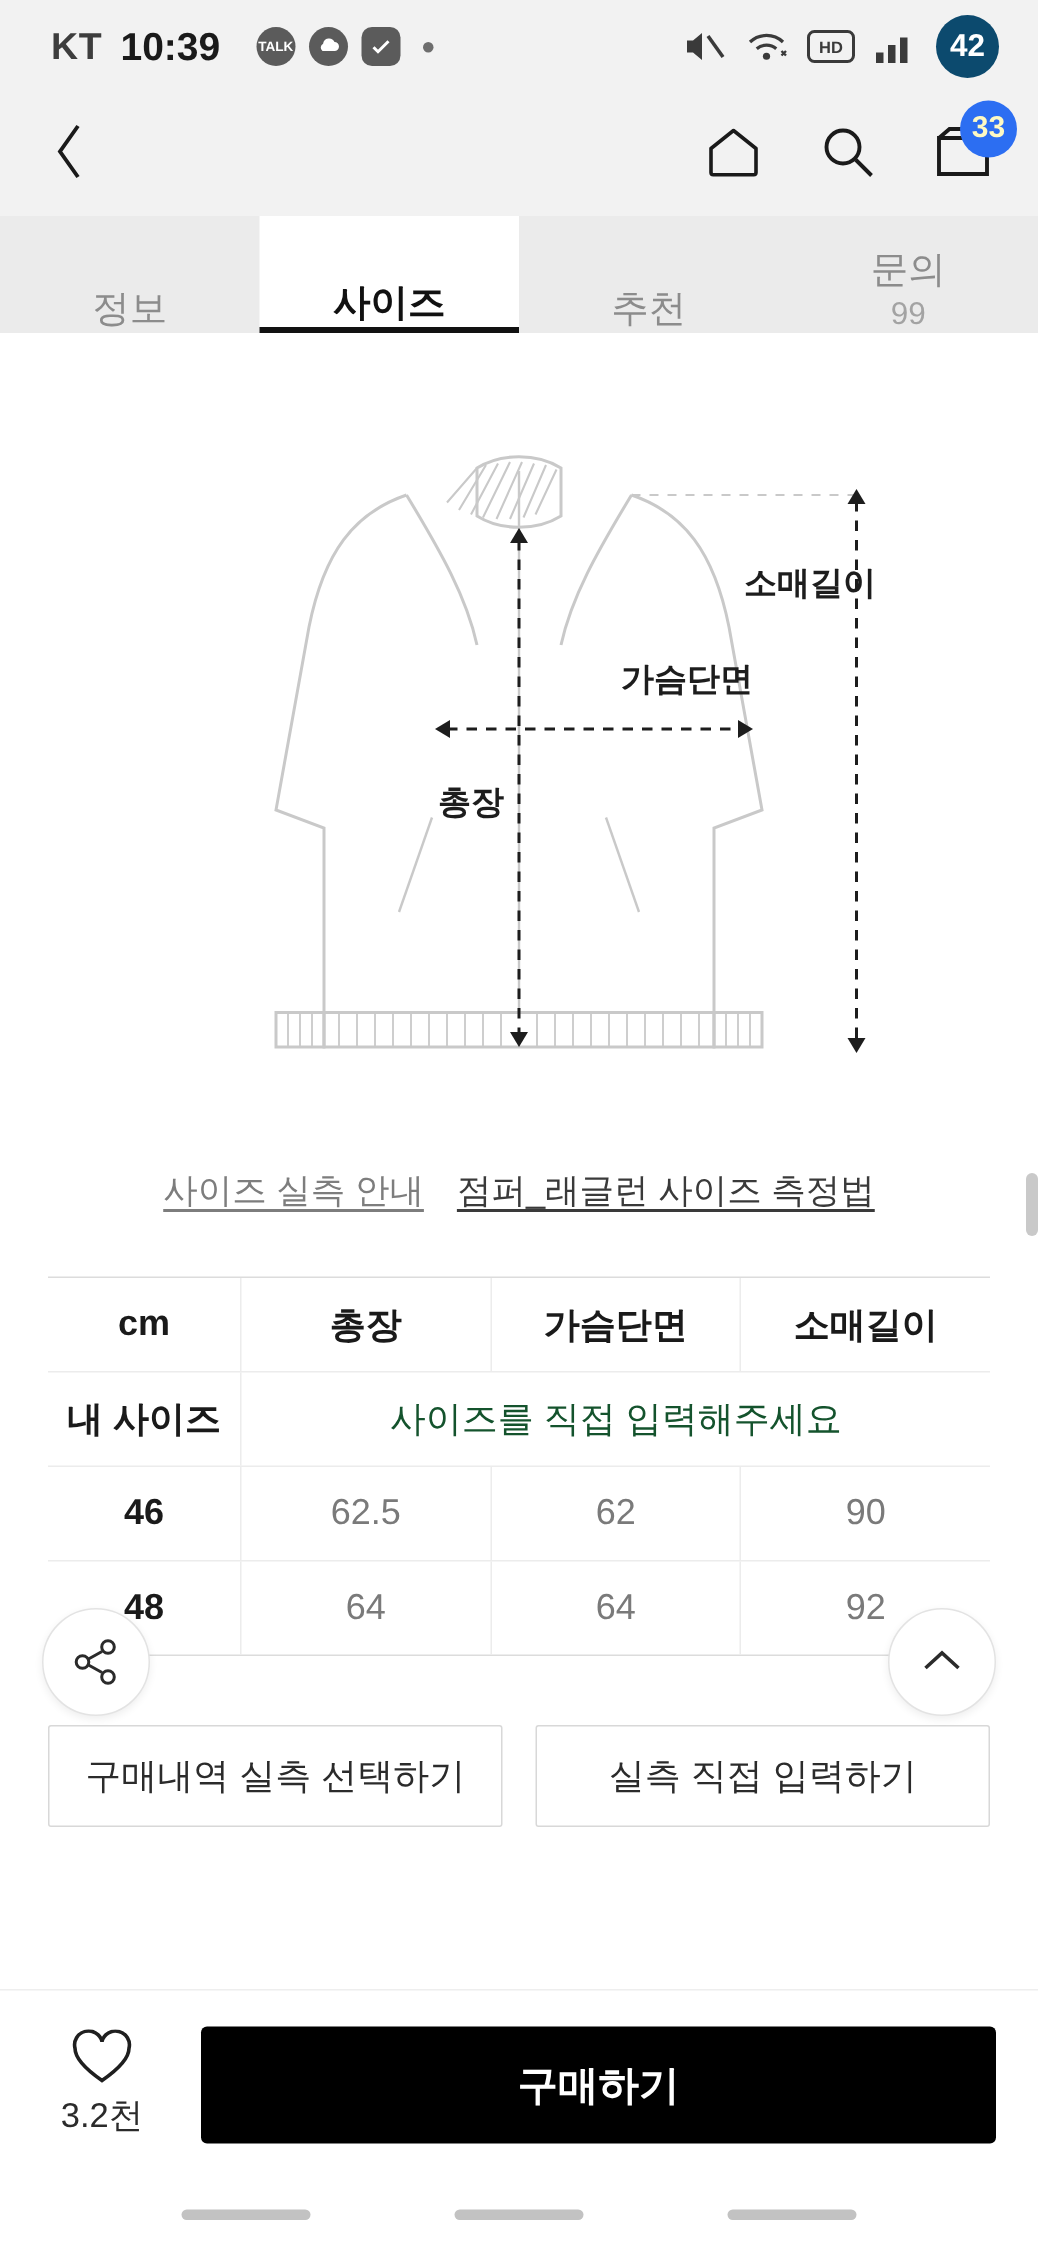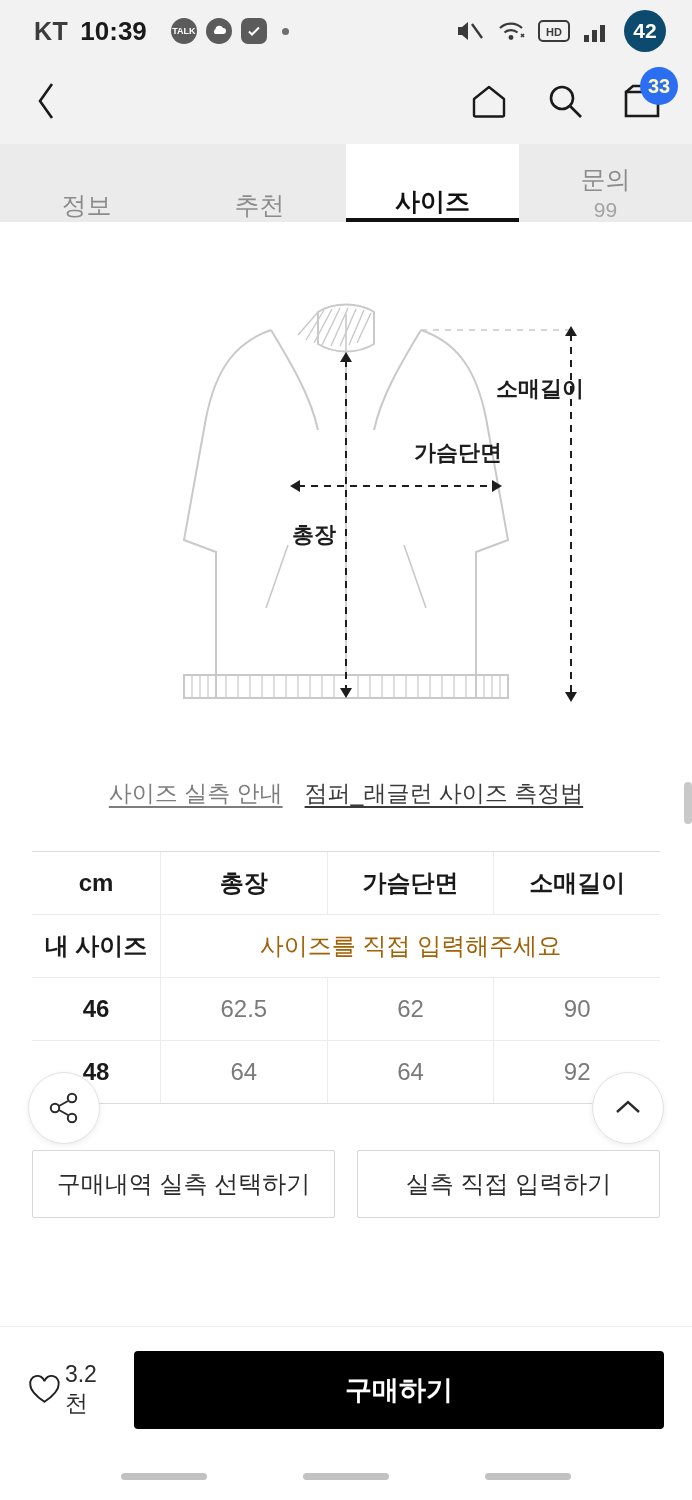--- a/index.html
+++ b/index.html
@@ -137,21 +137,21 @@
     font-size: 24px;
     color: #7a7a7a;
     border-left: 1px solid #ececec;
   }
   .cell:first-child { border-left: none; flex: 0 0 128px; }
   .head .cell { color: #1a1a1a; font-weight: 700; }
   .row .cell.label { color: #1a1a1a; font-weight: 700; }
   .row.mysize .cell.hint {
     flex: 1;
     border-left: 1px solid #ececec;
-    color: #a16207;
+    color: #14532d;
     font-size: 24px;
   }
 
   
   .actions {
     display: flex;
     gap: 22px;
     margin: 46px 32px 0 32px;
   }
   .act-btn {
@@ -195,21 +195,21 @@
     height: 126px;
     border-top: 1px solid #eee;
     background: #fff;
     display: flex;
     align-items: center;
     padding: 0 28px;
     gap: 26px;
   }
   .like {
     width: 80px;
-    display: flex; 
+    display: flex; flex-direction: column;
     align-items: center; justify-content: center;
     gap: 4px;
   }
   .like .cnt { font-size: 23px; color: #2b2b2b; }
   .buy {
     flex: 1;
     height: 78px;
     background: #000;
     color: #fff;
     border-radius: 4px;
@@ -312,25 +312,25 @@
         </svg>
         <span class="cart-badge">33</span>
       </span>
     </div>
   </div>
 
   <div class="tabs">
     <div class="tab">
       <span>정보</span>
     </div>
+    <div class="tab active">
+      <span>사이즈</span>
+    </div>
     <div class="tab">
       <span>추천</span>
-    </div>
-    <div class="tab active">
-      <span>사이즈</span>
     </div>
     <div class="tab">
       <span>문의</span>
       <span class="sub">99</span>
     </div>
   </div>
 
   <div class="content">
 
     <div class="scroll-hint" style="top:560px;"></div>

